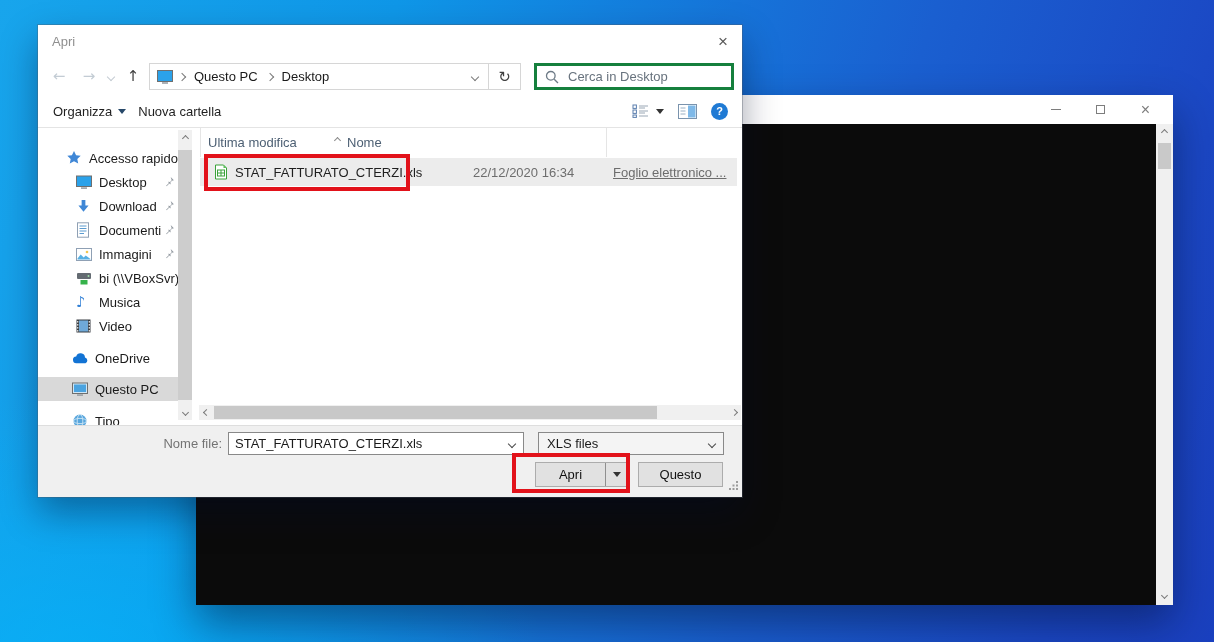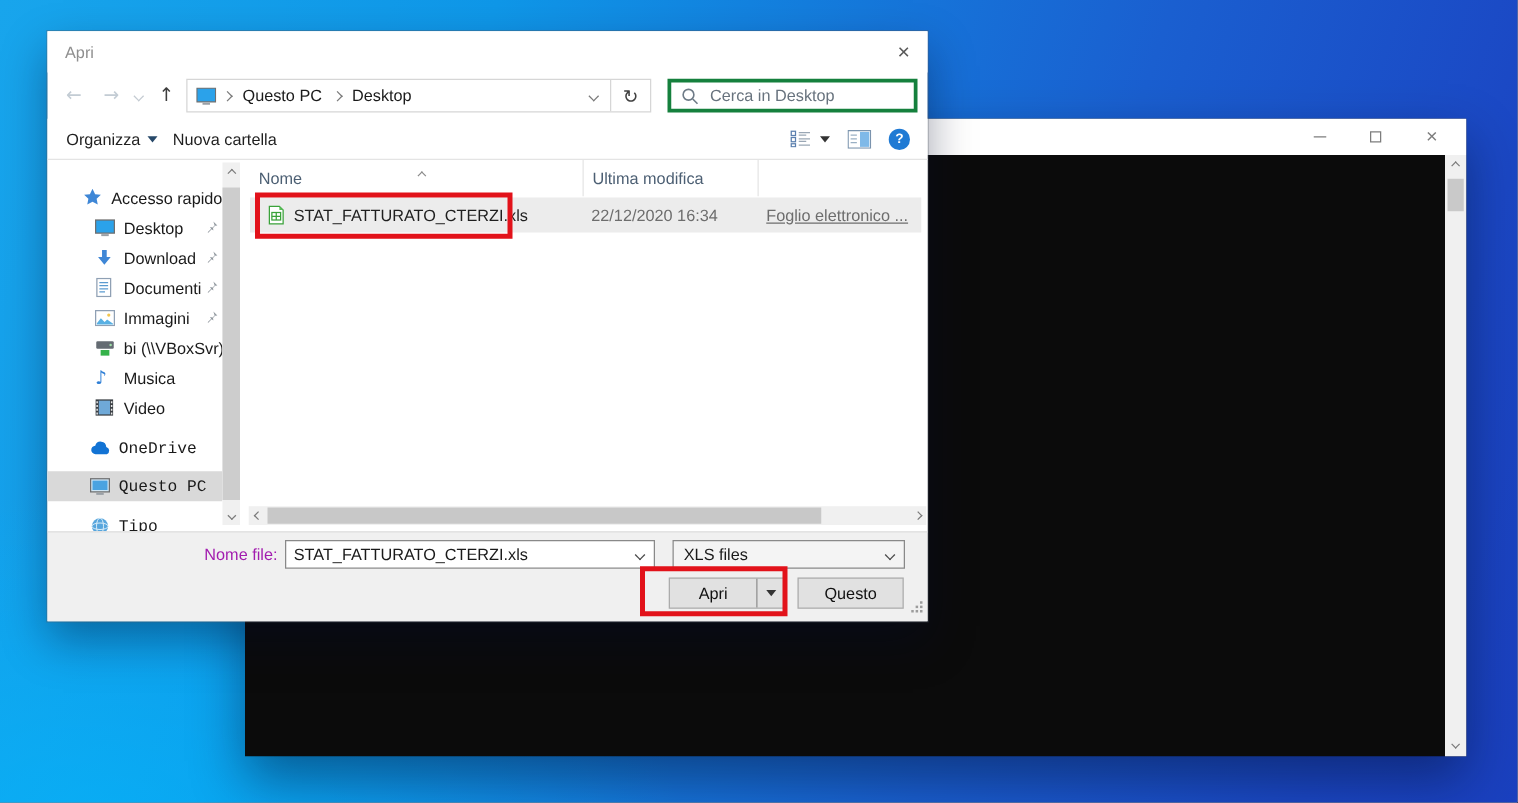--- a/index.html
+++ b/index.html
@@ -65,21 +65,21 @@
   .tb-new { margin-left:12px; }
   .tb-right { margin-left:auto; display:flex; align-items:center; gap:14px; }
   .tb-views { display:flex; align-items:center; gap:6px; }
   .help-circle { width:17px; height:17px; border-radius:50%; background:#1f7ad4; color:#fff; font-size:11px; font-weight:bold;
                  display:flex; align-items:center; justify-content:center; }
   
   .dlg-content { position:absolute; left:0; top:103px; right:0; height:297px; background:#fff; overflow:hidden; }
   .sidebar { position:absolute; left:0; top:0; width:140px; height:297px; padding-top:18px; overflow:hidden; }
   .side-item { height:24px; display:flex; align-items:center; padding-left:38px; position:relative; color:#1a1a1a; white-space:nowrap; }
   .side-item.root { padding-left:28px; }
-  .side-item.toplevel { padding-left:34px;font-family:Liberation Mono, monospace; }
+  .side-item.toplevel { padding-left:34px; }
   .side-item .ic { width:17px; display:flex; margin-right:6px; flex:none; }
   .side-item.sel { background:#d9d9d9; }
   .side-item .pin { margin-left:auto; margin-right:3px; flex:none; }
   .gap8 { margin-top:8px; } .gap7 { margin-top:7px; }
   .side-scroll { position:absolute; left:140px; top:2px; width:14px; height:290px; background:#f0f0f0; }
   .side-thumb { position:absolute; left:0; right:0; top:20px; height:250px; background:#cdcdcd; }
   .mini-arrow { position:absolute; left:0; right:0; height:16px; display:flex; align-items:center; justify-content:center; }
   .mini-arrow .chev { width:5px; height:5px; }
   
   .filelist { position:absolute; left:154px; top:0; right:0; height:297px; }
@@ -94,21 +94,21 @@
   .fl-row .fic { width:16px; display:flex; margin-right:6px; flex:none; }
   .fl-name { width:238px; color:#1f1f1f; white-space:nowrap; overflow:hidden; }
   .fl-mod { width:140px; color:#6d6d6d; } .fl-type { flex:1; color:#6d6d6d; white-space:nowrap;text-decoration:underline; }
   .fl-hscroll { position:absolute; left:7px; top:277px; height:15px; width:542px; display:flex; background:#f0f0f0; }
   .hs-btn { width:14px; display:flex; align-items:center; justify-content:center; }
   .hs-btn .chev { width:5px; height:5px; }
   .hs-track { flex:1; position:relative; }
   .hs-thumb { position:absolute; left:1px; top:1px; bottom:1px; width:443px; background:#c8c8c8; }
   
   .dlg-footer { position:absolute; left:0; top:400px; right:0; height:72px; background:#f0f0f0; border-top:1px solid #dedede; }
-  .fname-label { position:absolute; left:120px; top:10px; width:64px; text-align:right; line-height:16px; color:#a21caf; }
+  .fname-label { position:absolute; left:120px; top:10px; width:64px; text-align:right; line-height:16px; color:#737373; }
   .combo { position:absolute; height:23px; border:1px solid #898989; display:flex; align-items:center; background:#fff; }
   .combo-fname { left:190px; top:6px; width:296px; }
   .combo-fname input { border:none; outline:none; flex:1; font:13px "Liberation Sans",sans-serif; color:#1a1a1a; padding-left:6px; background:transparent; }
   .combo-ftype { left:500px; top:6px; width:186px; background:#f4f4f4; padding-left:8px; }
   .combo .chev-cell { margin-left:auto; width:22px; display:flex; justify-content:center; }
   .btn { position:absolute; top:36px; height:25px; background:#e1e1e1; border:1px solid #acacac; display:flex; align-items:center; justify-content:center; color:#111; }
   .btn-apri { left:497px; width:93px; padding:0; }
   .apri-main { flex:1; display:flex; align-items:center; justify-content:center; height:100%; }
   .apri-div { width:1px; height:100%; background:#8f8f8f; }
   .apri-arrow { width:21px; height:100%; display:flex; align-items:center; justify-content:center; }
@@ -355,22 +355,22 @@
       <div class="side-thumb"></div>
       <div class="mini-arrow" style="bottom:0">
           <span class="chev down gray"></span>
         </div>
     </div>
 
     <div class="filelist">
       <div class="sort-chev"><span class="chev up"></span></div>
       <div class="fl-header">
         <div class="cell h0"></div>
+        <div class="cell h2">Ultima modifica</div>
         <div class="cell h1">Nome</div>
-        <div class="cell h2">Ultima modifica</div>
         <div class="cell h4"></div>
       </div>
       <div class="fl-row">
         <span class="fic">
           <svg width="16" height="16" viewBox="0 0 16 16">
               <path d="M2.5 1h8l3 3v11h-11z" fill="#fff" stroke="#3aa23a"></path>
               <path d="M10.5 1l3 3h-3z" fill="#57c057"></path>
               <rect x="4.5" y="6" width="7" height="6" fill="none" stroke="#3aa23a"></rect>
               <line x1="4.5" y1="9" x2="11.5" y2="9" stroke="#3aa23a"></line>
               <line x1="8" y1="6" x2="8" y2="12" stroke="#3aa23a"></line>

